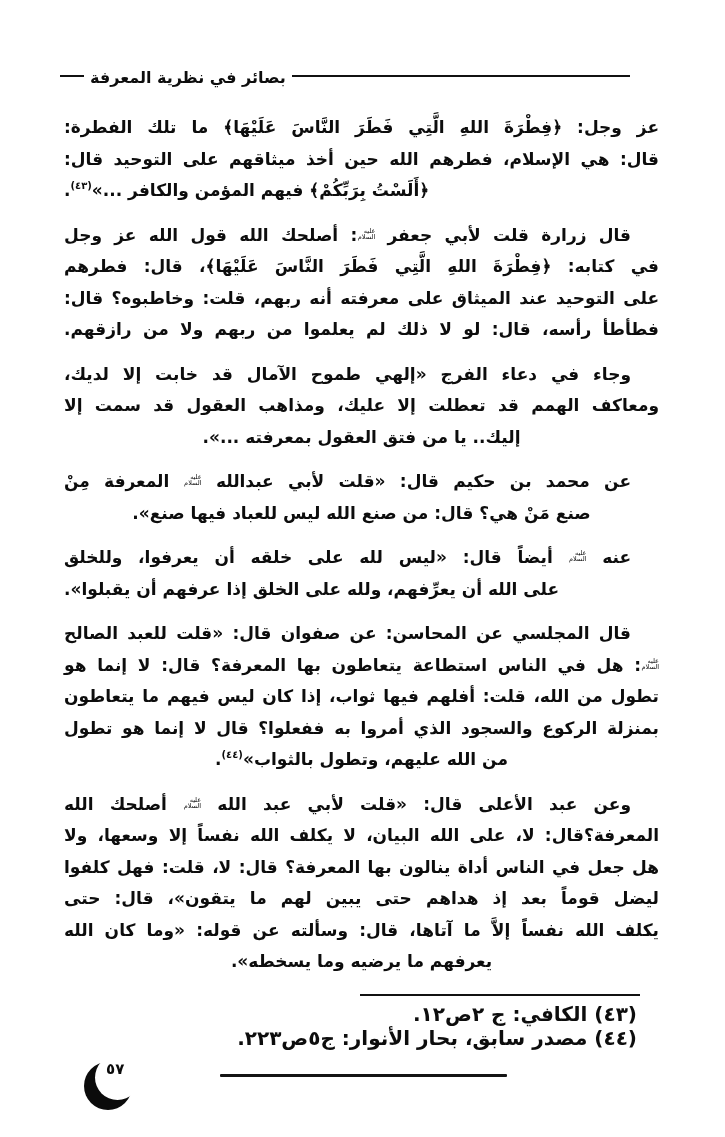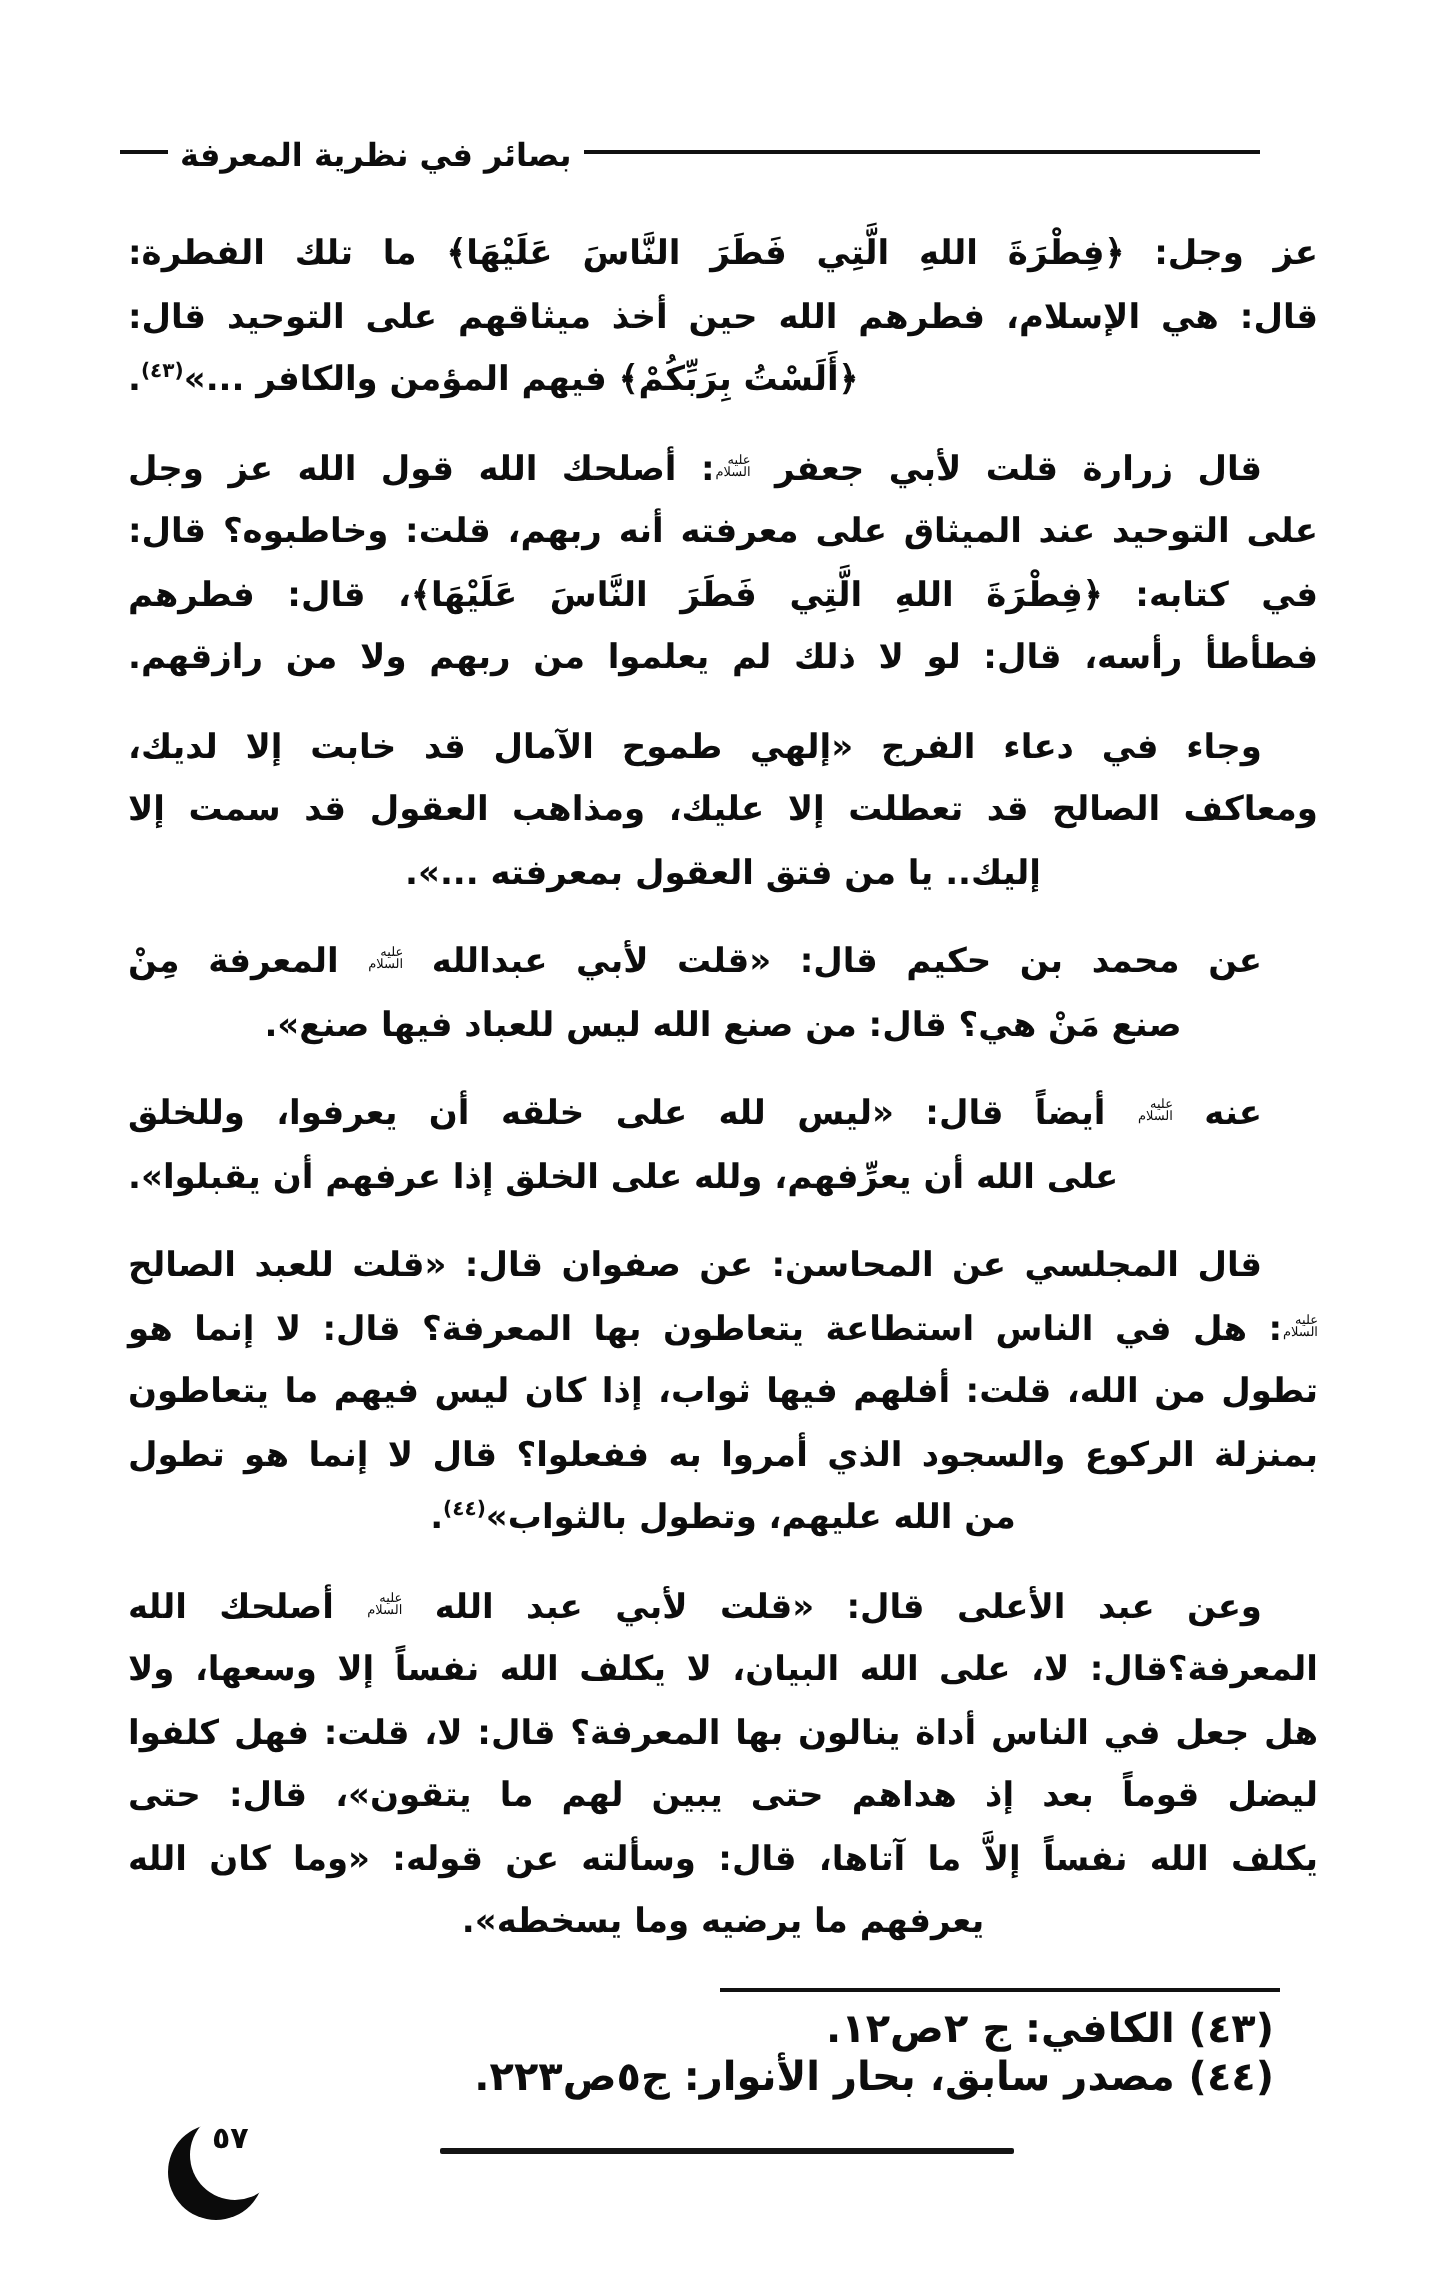--- a/index.html
+++ b/index.html
@@ -86,27 +86,27 @@
   </div>
 
   <div class="body-text">
       <div class="para">
         <div class="line">عز وجل: ﴿فِطْرَةَ اللهِ الَّتِي فَطَرَ النَّاسَ عَلَيْهَا﴾ ما تلك الفطرة:</div>
         <div class="line">قال: هي الإسلام، فطرهم الله حين أخذ ميثاقهم على التوحيد قال:</div>
         <div class="line last-left">﴿أَلَسْتُ بِرَبِّكُمْ﴾ فيهم المؤمن والكافر ...»<sup class="fnref">(٤٣)</sup>.</div>
       </div>
       <div class="para">
         <div class="line first">قال زرارة قلت لأبي جعفر <span class="hon"><span>عليه</span><span>السلام</span></span>: أصلحك الله قول الله عز وجل</div>
+        <div class="line">في كتابه: ﴿فِطْرَةَ اللهِ الَّتِي فَطَرَ النَّاسَ عَلَيْهَا﴾، قال: فطرهم</div>
         <div class="line">على التوحيد عند الميثاق على معرفته أنه ربهم، قلت: وخاطبوه؟ قال:</div>
-        <div class="line">في كتابه: ﴿فِطْرَةَ اللهِ الَّتِي فَطَرَ النَّاسَ عَلَيْهَا﴾، قال: فطرهم</div>
         <div class="line last-justify">فطأطأ رأسه، قال: لو لا ذلك لم يعلموا من ربهم ولا من رازقهم.</div>
       </div>
       <div class="para">
         <div class="line first">وجاء في دعاء الفرج «إلهي طموح الآمال قد خابت إلا لديك،</div>
-        <div class="line">ومعاكف الصالح قد تعطلت إلا عليك، ومذاهب العقول قد سمت إلا</div>
+        <div class="line">ومعاكف الهمم قد تعطلت إلا عليك، ومذاهب العقول قد سمت إلا</div>
         <div class="line last-center">إليك.. يا من فتق العقول بمعرفته ...».</div>
       </div>
       <div class="para">
         <div class="line first">عن محمد بن حكيم قال: «قلت لأبي عبدالله <span class="hon"><span>عليه</span><span>السلام</span></span> المعرفة مِنْ</div>
         <div class="line last-center">صنع مَنْ هي؟ قال: من صنع الله ليس للعباد فيها صنع».</div>
       </div>
       <div class="para">
         <div class="line first">عنه <span class="hon"><span>عليه</span><span>السلام</span></span> أيضاً قال: «ليس لله على خلقه أن يعرفوا، وللخلق</div>
         <div class="line last-left">على الله أن يعرِّفهم، ولله على الخلق إذا عرفهم أن يقبلوا».</div>
       </div>

